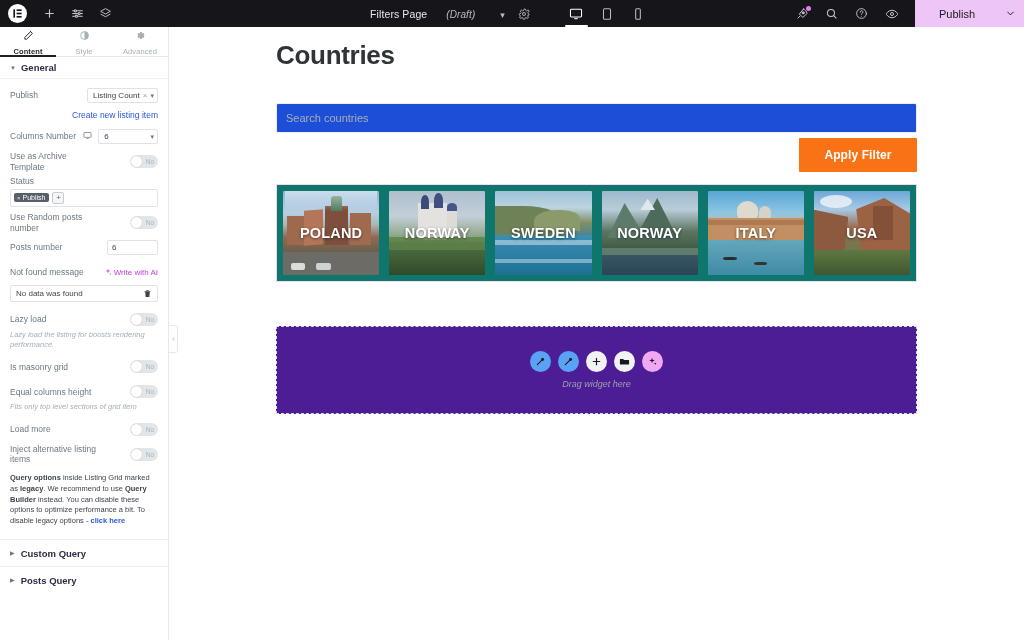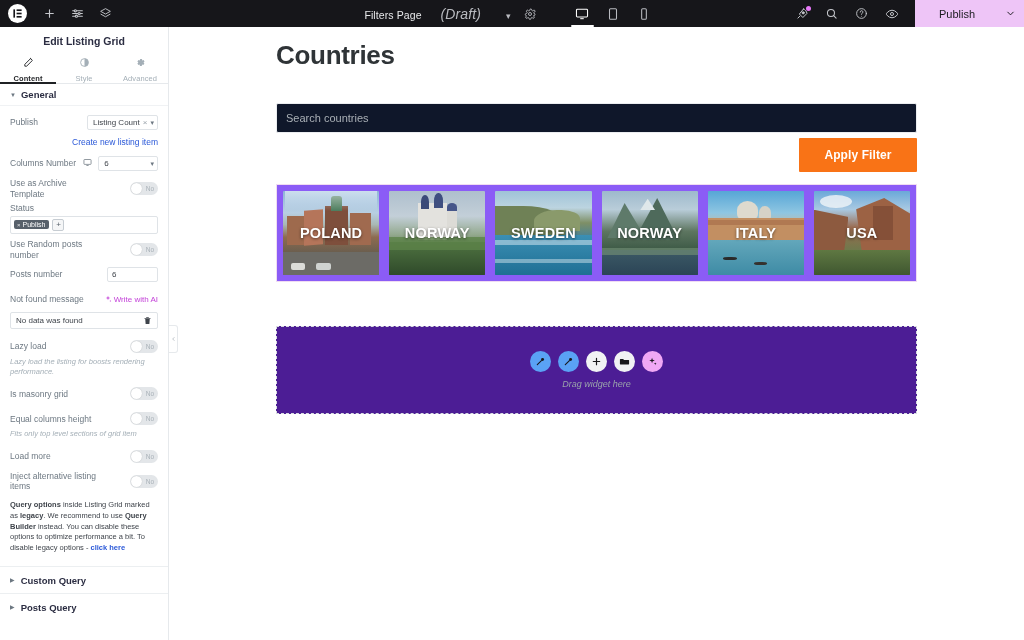--- a/index.html
+++ b/index.html
@@ -34,21 +34,21 @@
   .tb-center {
     position: absolute; left: 0; right: 0; top: 0; height: 27px;
     display: flex; align-items: center; justify-content: center; gap: 0;
     pointer-events: none;
   }
   .tb-center > * { pointer-events: auto; }
   .doc-title {
     font-size: 10.5px; color: #e7e8ea; letter-spacing: .1px;
     display: flex; align-items: baseline; gap: 19px;
   }
-  .doc-title .draft { font-style: italic; color: #b9bbc0; font-size: 14px; }
+  .doc-title .draft { font-style: italic; color: #b9bbc0; font-size: 10px; }
   .caret-dn {
     margin-left: 6px; color: #b9bbc0; font-size: 9px; line-height: 1;
     display: inline-block;
   }
   .gear-sep { width: 26px; height: 27px; display:flex; align-items:center; justify-content:center; color:#c5c7cc; margin-left: 6px;}
   .dev-group { display: flex; align-items: center; margin-left: 24px; gap: 0; }
   .dev-btn {
     width: 31px; height: 27px;
     display: flex; align-items: center; justify-content: center;
     color: #b9bbc0; position: relative;
@@ -231,38 +231,38 @@
   .canvas-inner { padding: 0 107px; }
 
   .page-title {
     font-size: 26px; font-weight: 700; color: #2f3437;
     letter-spacing: -.3px; margin: 13px 0 0 0; line-height: 1.2;
   }
 
   .search-block { margin-top: 32px; }
   .search-input {
     width: 100%; height: 30px; border: 1px solid #ebedf0; border-radius: 2px;
-    background: #0f172a; display: flex; align-items: center; padding: 0 9px;
+    background: #1d4ed8; display: flex; align-items: center; padding: 0 9px;
   }
   .search-input .ph { font-size: 11px; color: #a9afb5; }
 
   .filter-row { display: flex; justify-content: flex-end; margin-top: 5px; }
   .apply-btn {
     width: 118px; height: 34px; background: #f97316;
     color: #fff; font-size: 12px; font-weight: 700;
     border: none; border-radius: 1px; cursor: pointer;
     display: flex; align-items: center; justify-content: center;
     letter-spacing: .1px;
   }
 
   .grid-wrap {
     margin-top: 12px;
     border: 1px solid #f0dcf2;
     padding: 6px 0 6px 0;
-    background: #8b5cf6;
+    background: #0f766e;
   }
   .grid {
     display: flex; gap: 10px; padding: 0 6px;
   }
   .card {
     flex: 1 1 0; height: 84px; position: relative;
     overflow: hidden; border-radius: 1px;
   }
   .card .cap {
     position: absolute; left: 0; right: 0; top: 50%;
@@ -399,21 +399,20 @@
         <svg width="11" height="11" viewBox="0 0 24 24" fill="none" stroke="currentColor" stroke-width="2.1" stroke-linecap="round" stroke-linejoin="round">
             <path d="M6 9l6 6 6-6"></path>
           </svg>
       </div>
     </div>
   </div>
 </div>
 
 <div class="panel">
 
-  <div class="panel-head">Edit Listing Grid</div>
 
   <div class="panel-tabs">
     <div class="ptab active">
       <span>
         <svg width="11" height="11" viewBox="0 0 24 24" fill="none" stroke="currentColor" stroke-width="2" stroke-linecap="round" stroke-linejoin="round">
             <path d="M16.5 3.5l4 4L8 20H4v-4L16.5 3.5z"></path>
           </svg>
       </span>
       <span class="lbl">Content</span>
     </div>

